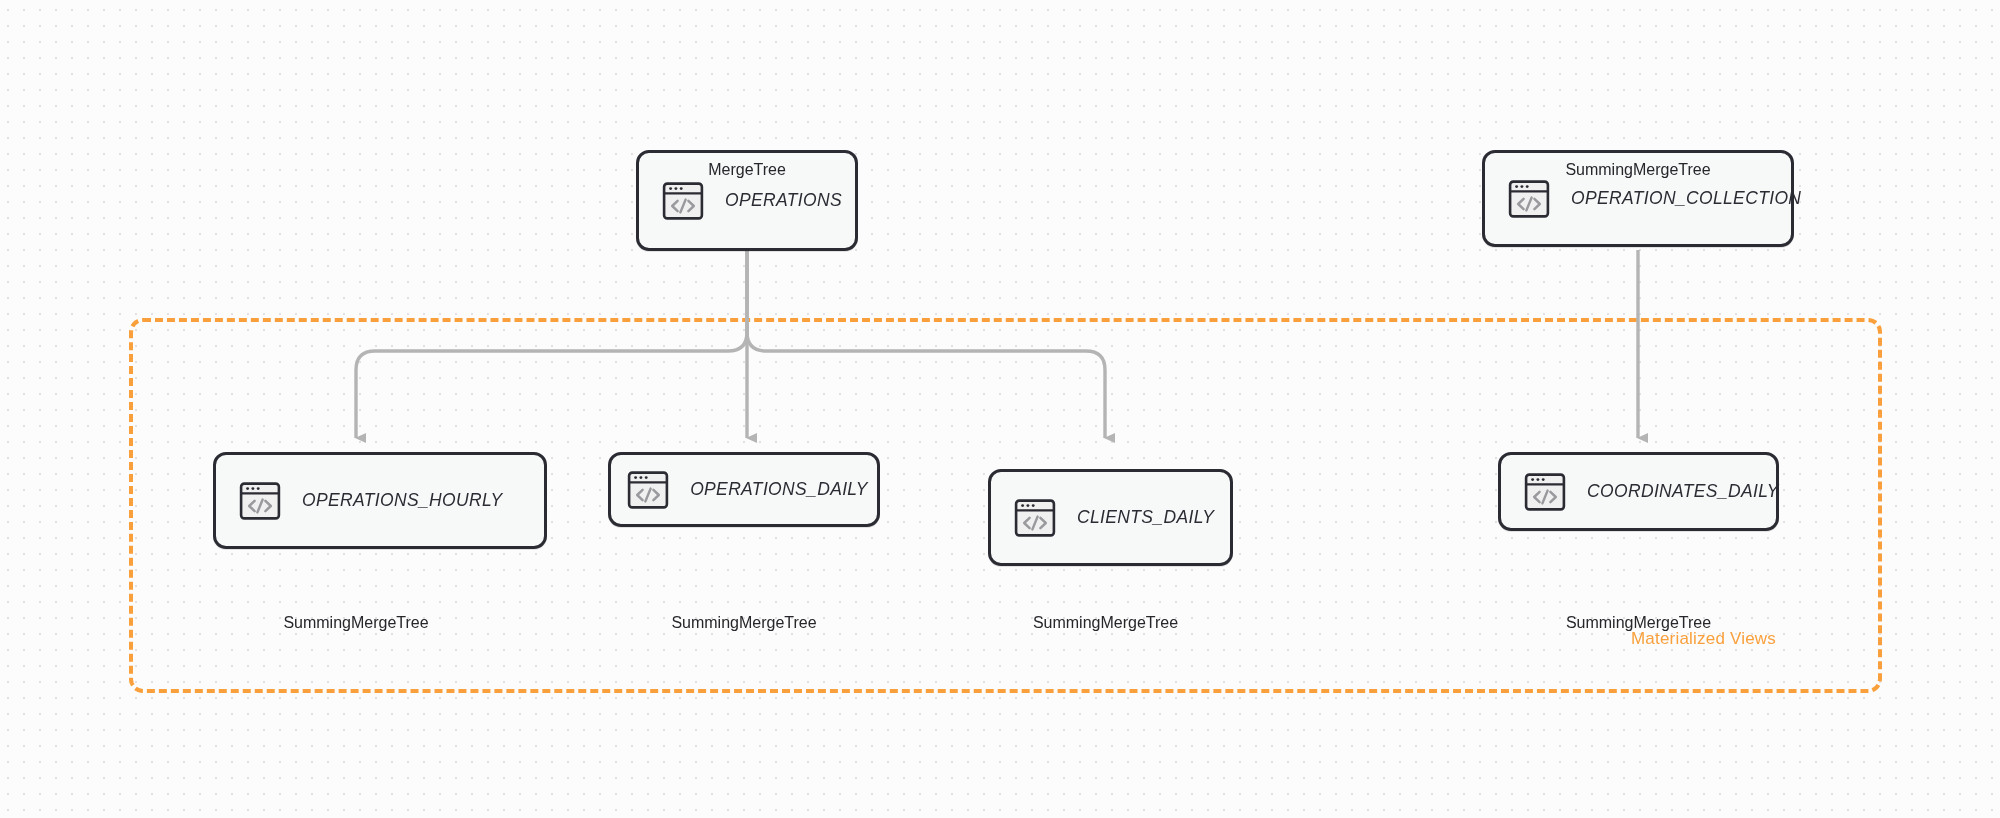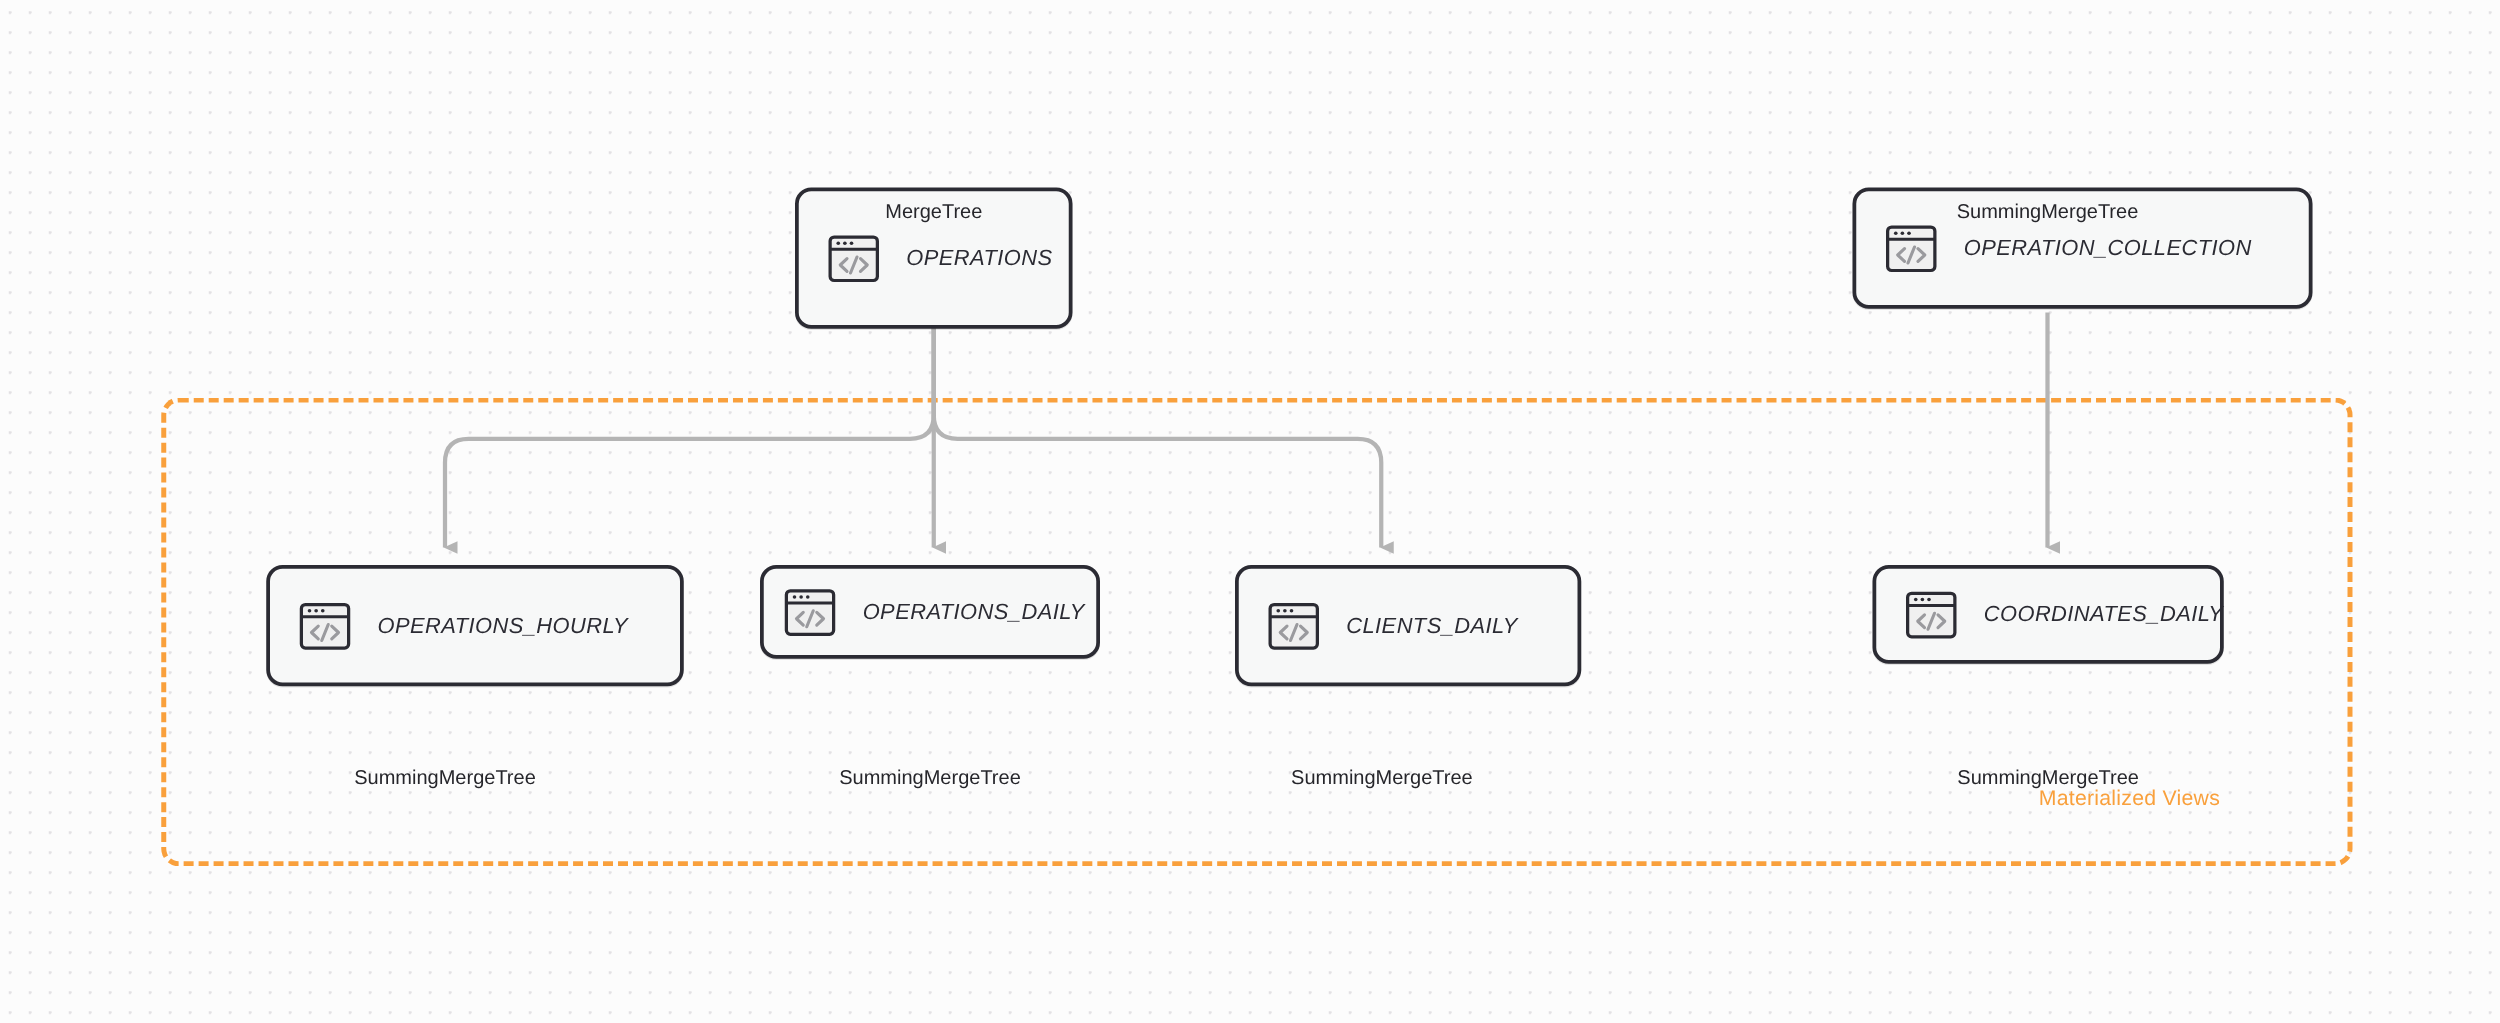--- a/index.html
+++ b/index.html
@@ -109,37 +109,37 @@
 
       <path d="M 747 250 L 747 332 Q 747 351 728 351 L 375 351 Q 356 351 356 370 L 356 438" marker-end="url(#arrow)"></path>
 
       <path d="M 747 250 L 747 332 Q 747 351 766 351 L 1086 351 Q 1105 351 1105 370 L 1105 438" marker-end="url(#arrow)"></path>
 
       <path d="M 1638 250 L 1638 438" marker-end="url(#arrow)"></path>
     </g>
   </svg>
 
   <div id="node-layer">
-      <div class="node" style="left: 636px; top: 150px; width: 222px; height: 113px;">
+      <div class="node" style="left: 636px; top: 150px; width: 222px; height: 101px;">
         <svg class="icon" viewBox="0 0 44 44" xmlns="http://www.w3.org/2000/svg">
           <rect x="3.1" y="4.6" width="37.8" height="34.8" rx="3.2" fill="#f0f0f0" stroke="#2b2b33" stroke-width="2.6"></rect>
           <path d="M 3.1 14.4 L 40.9 14.4" stroke="#2b2b33" stroke-width="2.4"></path>
           <circle cx="9.6" cy="9.6" r="1.45" fill="#2b2b33"></circle>
           <circle cx="14.9" cy="9.6" r="1.45" fill="#2b2b33"></circle>
           <circle cx="20.2" cy="9.6" r="1.45" fill="#2b2b33"></circle>
           <g fill="none" stroke="#9a9a9e" stroke-width="2.5" stroke-linecap="round" stroke-linejoin="round">
             <path d="M 16.6 21.9 L 11.2 27.0 L 16.6 32.1"></path>
             <path d="M 27.4 21.9 L 32.8 27.0 L 27.4 32.1"></path>
             <path d="M 24.6 20.6 L 19.4 33.4"></path>
           </g>
         </svg>
         <span class="node-title">OPERATIONS</span>
       </div>
       <div class="engine-label" style="left: 747px; top: 113px;">MergeTree</div>
-      <div class="node" style="left: 1482px; top: 150px; width: 368px; height: 97px;">
+      <div class="node" style="left: 1482px; top: 150px; width: 312px; height: 97px;">
         <svg class="icon" viewBox="0 0 44 44" xmlns="http://www.w3.org/2000/svg">
           <rect x="3.1" y="4.6" width="37.8" height="34.8" rx="3.2" fill="#f0f0f0" stroke="#2b2b33" stroke-width="2.6"></rect>
           <path d="M 3.1 14.4 L 40.9 14.4" stroke="#2b2b33" stroke-width="2.4"></path>
           <circle cx="9.6" cy="9.6" r="1.45" fill="#2b2b33"></circle>
           <circle cx="14.9" cy="9.6" r="1.45" fill="#2b2b33"></circle>
           <circle cx="20.2" cy="9.6" r="1.45" fill="#2b2b33"></circle>
           <g fill="none" stroke="#9a9a9e" stroke-width="2.5" stroke-linecap="round" stroke-linejoin="round">
             <path d="M 16.6 21.9 L 11.2 27.0 L 16.6 32.1"></path>
             <path d="M 27.4 21.9 L 32.8 27.0 L 27.4 32.1"></path>
             <path d="M 24.6 20.6 L 19.4 33.4"></path>
@@ -173,21 +173,21 @@
           <circle cx="20.2" cy="9.6" r="1.45" fill="#2b2b33"></circle>
           <g fill="none" stroke="#9a9a9e" stroke-width="2.5" stroke-linecap="round" stroke-linejoin="round">
             <path d="M 16.6 21.9 L 11.2 27.0 L 16.6 32.1"></path>
             <path d="M 27.4 21.9 L 32.8 27.0 L 27.4 32.1"></path>
             <path d="M 24.6 20.6 L 19.4 33.4"></path>
           </g>
         </svg>
         <span class="node-title">OPERATIONS_DAILY</span>
       </div>
       <div class="engine-label" style="left: 744px; top: 566px;">SummingMergeTree</div>
-      <div class="node" style="left: 988px; top: 452px; width: 277px; height: 97px;">
+      <div class="node" style="left: 988px; top: 469px; width: 245px; height: 97px; justify-content: space-between;">
         <svg class="icon" viewBox="0 0 44 44" xmlns="http://www.w3.org/2000/svg">
           <rect x="3.1" y="4.6" width="37.8" height="34.8" rx="3.2" fill="#f0f0f0" stroke="#2b2b33" stroke-width="2.6"></rect>
           <path d="M 3.1 14.4 L 40.9 14.4" stroke="#2b2b33" stroke-width="2.4"></path>
           <circle cx="9.6" cy="9.6" r="1.45" fill="#2b2b33"></circle>
           <circle cx="14.9" cy="9.6" r="1.45" fill="#2b2b33"></circle>
           <circle cx="20.2" cy="9.6" r="1.45" fill="#2b2b33"></circle>
           <g fill="none" stroke="#9a9a9e" stroke-width="2.5" stroke-linecap="round" stroke-linejoin="round">
             <path d="M 16.6 21.9 L 11.2 27.0 L 16.6 32.1"></path>
             <path d="M 27.4 21.9 L 32.8 27.0 L 27.4 32.1"></path>
             <path d="M 24.6 20.6 L 19.4 33.4"></path>

